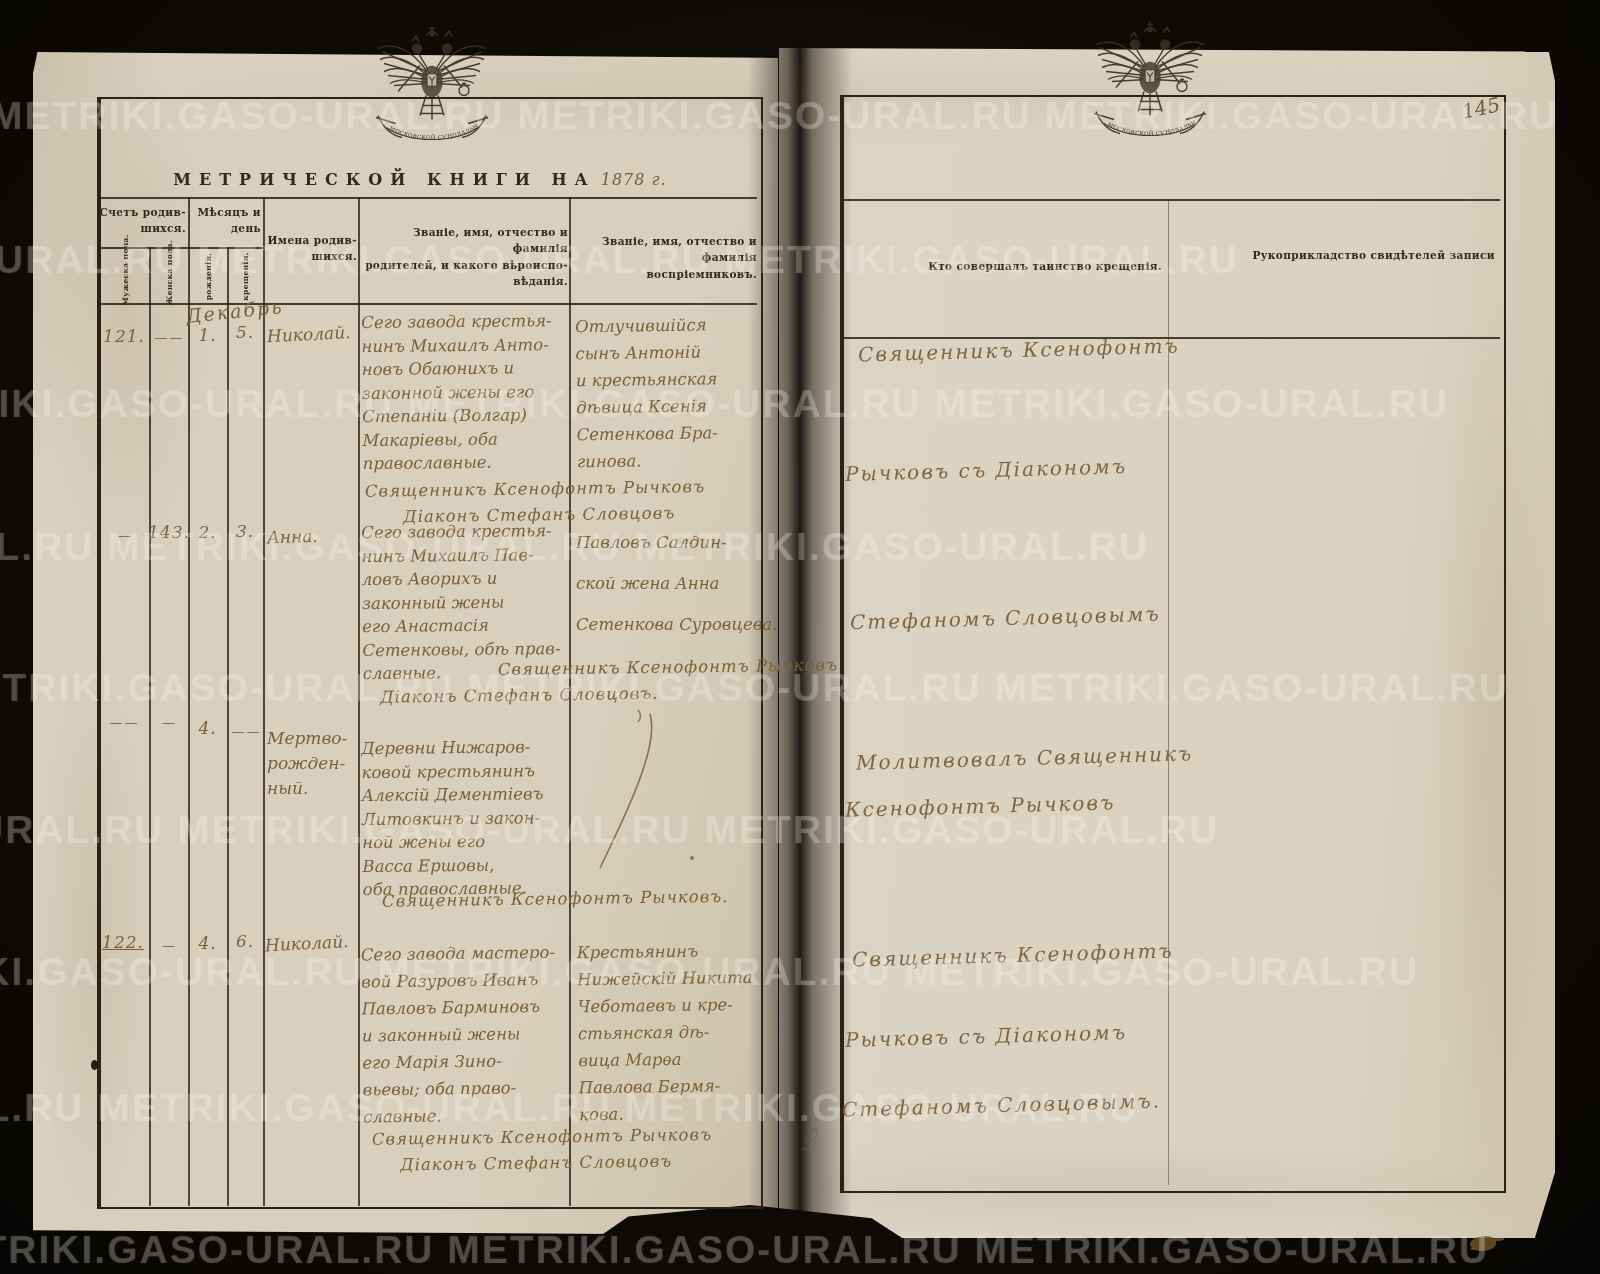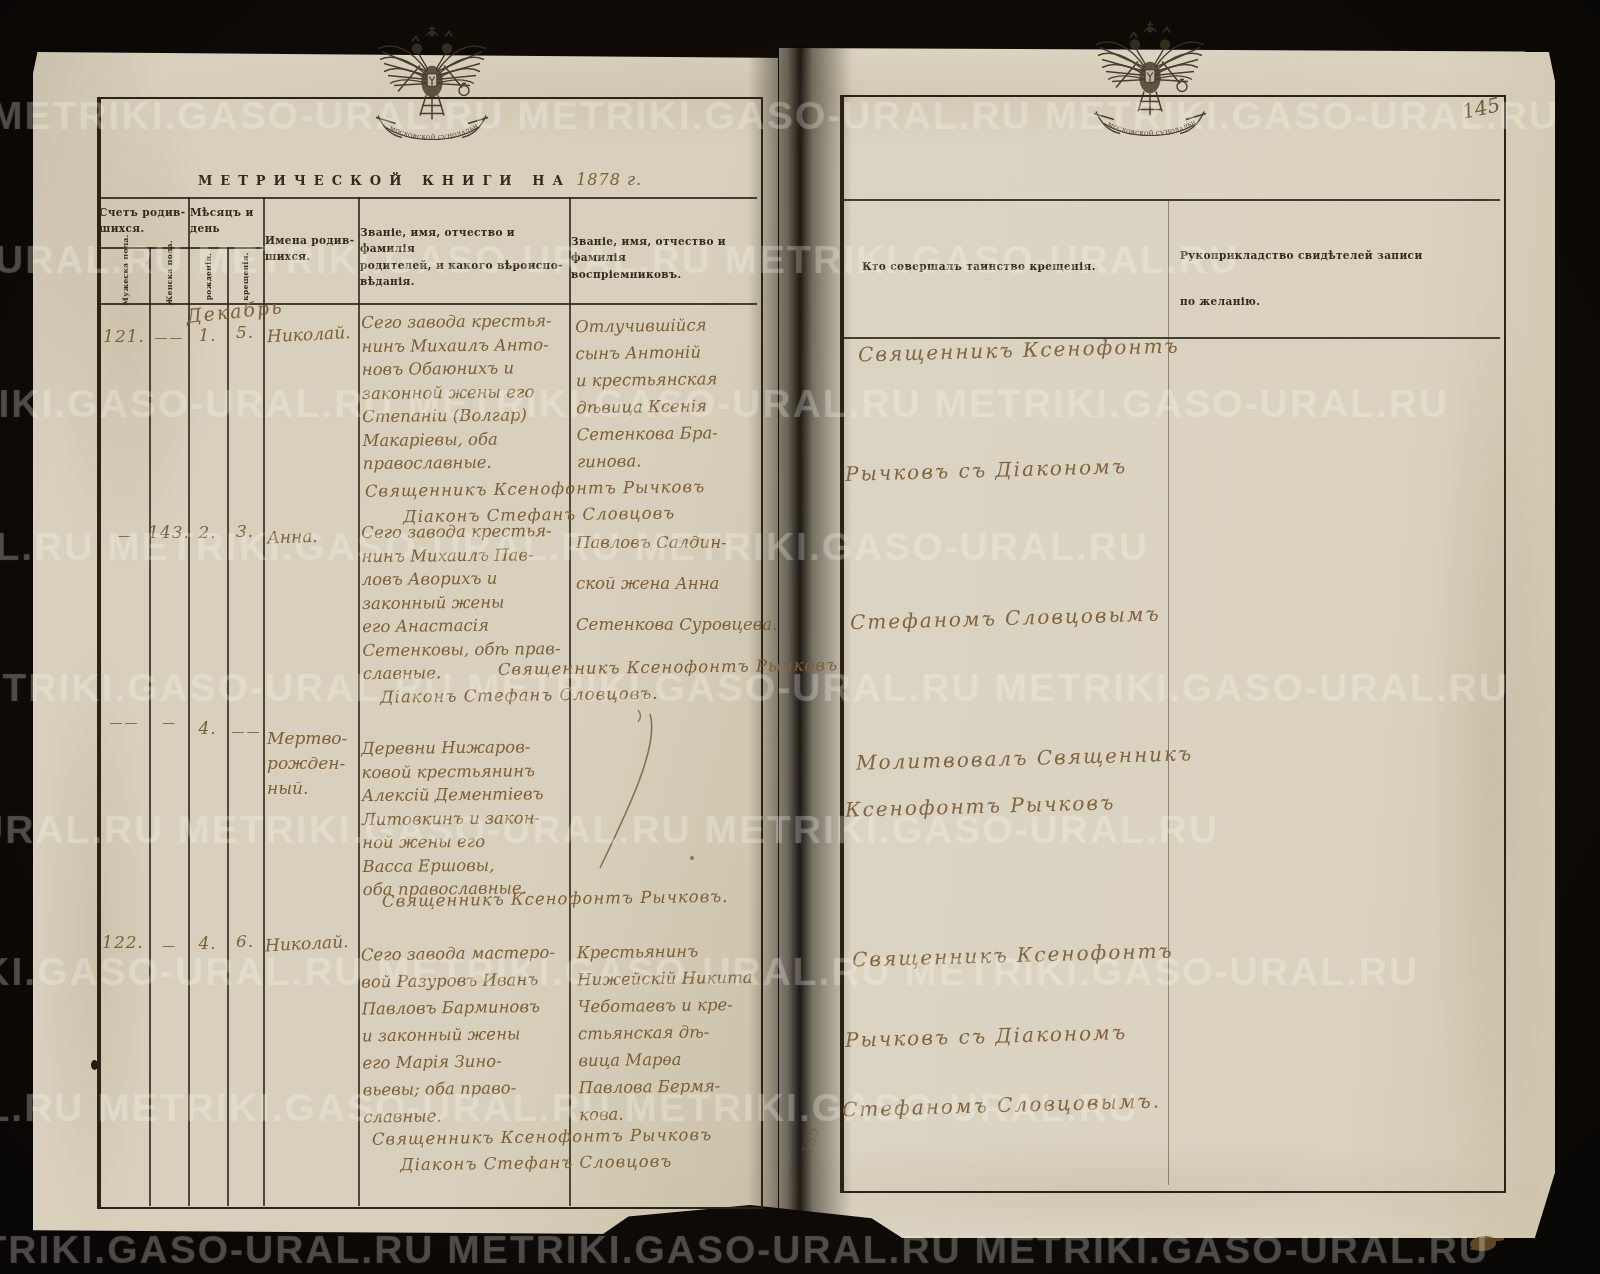--- a/index.html
+++ b/index.html
@@ -26,23 +26,23 @@
       radial-gradient(closest-side at 52% 4%, rgba(115,92,55,.18), transparent),
       radial-gradient(closest-side at 96% 60%, rgba(115,92,55,.20), transparent),
       radial-gradient(closest-side at 70% 96%, rgba(100,80,48,.18), transparent);}
   
   .frame{position:absolute;border:2.5px solid #2c2315;border-left-width:4px;}
   .hline{position:absolute;height:2px;background:rgba(44,35,21,.85);}
   .vline{position:absolute;width:2px;background:rgba(44,35,21,.8);}
   .vline.faint{width:1px;background:rgba(70,56,36,.5);}
   
   .printed{color:#342a19;font-weight:bold;}
-  .title-main{font-size:13px;letter-spacing:8px;white-space:nowrap;}
+  .title-main{font-size:16px;letter-spacing:8px;white-space:nowrap;}
   .title-right{font-size:15px;letter-spacing:5px;white-space:nowrap;}
-  .colhead{font-size:10.5px;line-height:1.55;text-align:left;letter-spacing:.4px;}
+  .colhead{font-size:10.5px;line-height:1.55;text-align:right;letter-spacing:.4px;}
   .vlabel{font-size:7.5px;letter-spacing:.4px;white-space:nowrap;
           transform:rotate(-90deg);transform-origin:center;}
   
   .hw{font-style:italic;color:#7c6038;}
   .num{font-size:17px;letter-spacing:1px;}
   .dash{font-size:13px;color:#8a6f45;letter-spacing:-1px;}
   .lines16 div{font-size:16.5px;line-height:23.5px;white-space:nowrap;}
   .lines16{transform:rotate(-0.6deg);}
   .lines27 div{font-size:16.5px;line-height:27px;white-space:nowrap;}
   .lines27{transform:rotate(-0.8deg);}
@@ -249,21 +249,21 @@
     </div>
   <svg class="abs" style="left:580px;top:706px;" width="180" height="175">
     <path d="M70,8 C80,40 45,110 20,162" stroke="#7c6038" stroke-width="1.6" fill="none" opacity=".85"></path>
     <path d="M58,4 q5,6 0,12" stroke="#7c6038" stroke-width="1.4" fill="none" opacity=".8"></path>
     <circle cx="112" cy="152" r="2" fill="#7c6038" opacity=".8"></circle>
   </svg>
   <div class="abs hw clergy" style="left:382px;top:886px;width:380px;">
       <div>Священникъ Ксенофонтъ Рычковъ.</div>
     </div>
 
-  <div class="abs hw num" style="left:100px;top:932px;width:46px;text-align:center;">122.</div>
+  <div class="abs hw num" style="left:100px;top:932px;width:46px;text-align:center;text-decoration:underline;">122.</div>
   <div class="abs hw dash" style="left:150px;top:938px;width:36px;text-align:center;">—</div>
   <div class="abs hw num" style="left:190px;top:933px;width:35px;text-align:center;">4.</div>
   <div class="abs hw num" style="left:229px;top:931px;width:32px;text-align:center;">6.</div>
   <div class="abs hw namecell" style="left:265px;top:931px;width:92px;transform:rotate(-3deg);">
       <div>Николай.</div>
     </div>
   <div class="abs hw lines27" style="left:362px;top:940px;width:205px;">
       <div>Сего завода мастеро-</div>
       <div>вой Разуровъ Иванъ</div>
       <div>Павловъ Барминовъ</div>
@@ -293,21 +293,20 @@
   </svg>
 
 
   <div class="hline" style="left:840px;top:199px;width:660px;height:1.5px;"></div>
   <div class="hline" style="left:840px;top:337px;width:660px;height:1.5px;"></div>
   <div class="vline faint" style="left:1168px;top:199px;height:986px;"></div>
 
   <div class="abs printed colhead" style="left:862px;top:258px;width:300px;">Кто совершалъ таинство крещенія.</div>
   <div class="abs printed colhead" style="left:1180px;top:232px;width:315px;line-height:4.4;">
       <div>Рукоприкладство свидѣтелей записи</div>
-      <div>по желанію.</div>
     </div>
 
   <div class="abs hw rline" style="left:858px;top:338px;">Священникъ Ксенофонтъ</div>
   <div class="abs hw rline" style="left:845px;top:458px;">Рычковъ съ Діакономъ</div>
   <div class="abs hw rline" style="left:850px;top:606px;">Стефаномъ Словцовымъ</div>
   <div class="abs hw rline" style="left:856px;top:746px;">Молитвовалъ Священникъ</div>
   <div class="abs hw rline" style="left:845px;top:794px;">Ксенофонтъ Рычковъ</div>
   <div class="abs hw rline" style="left:852px;top:943px;">Священникъ Ксенофонтъ</div>
   <div class="abs hw rline" style="left:845px;top:1024px;">Рычковъ съ Діакономъ</div>
   <div class="abs hw rline" style="left:842px;top:1093px;">Стефаномъ Словцовымъ.</div>

